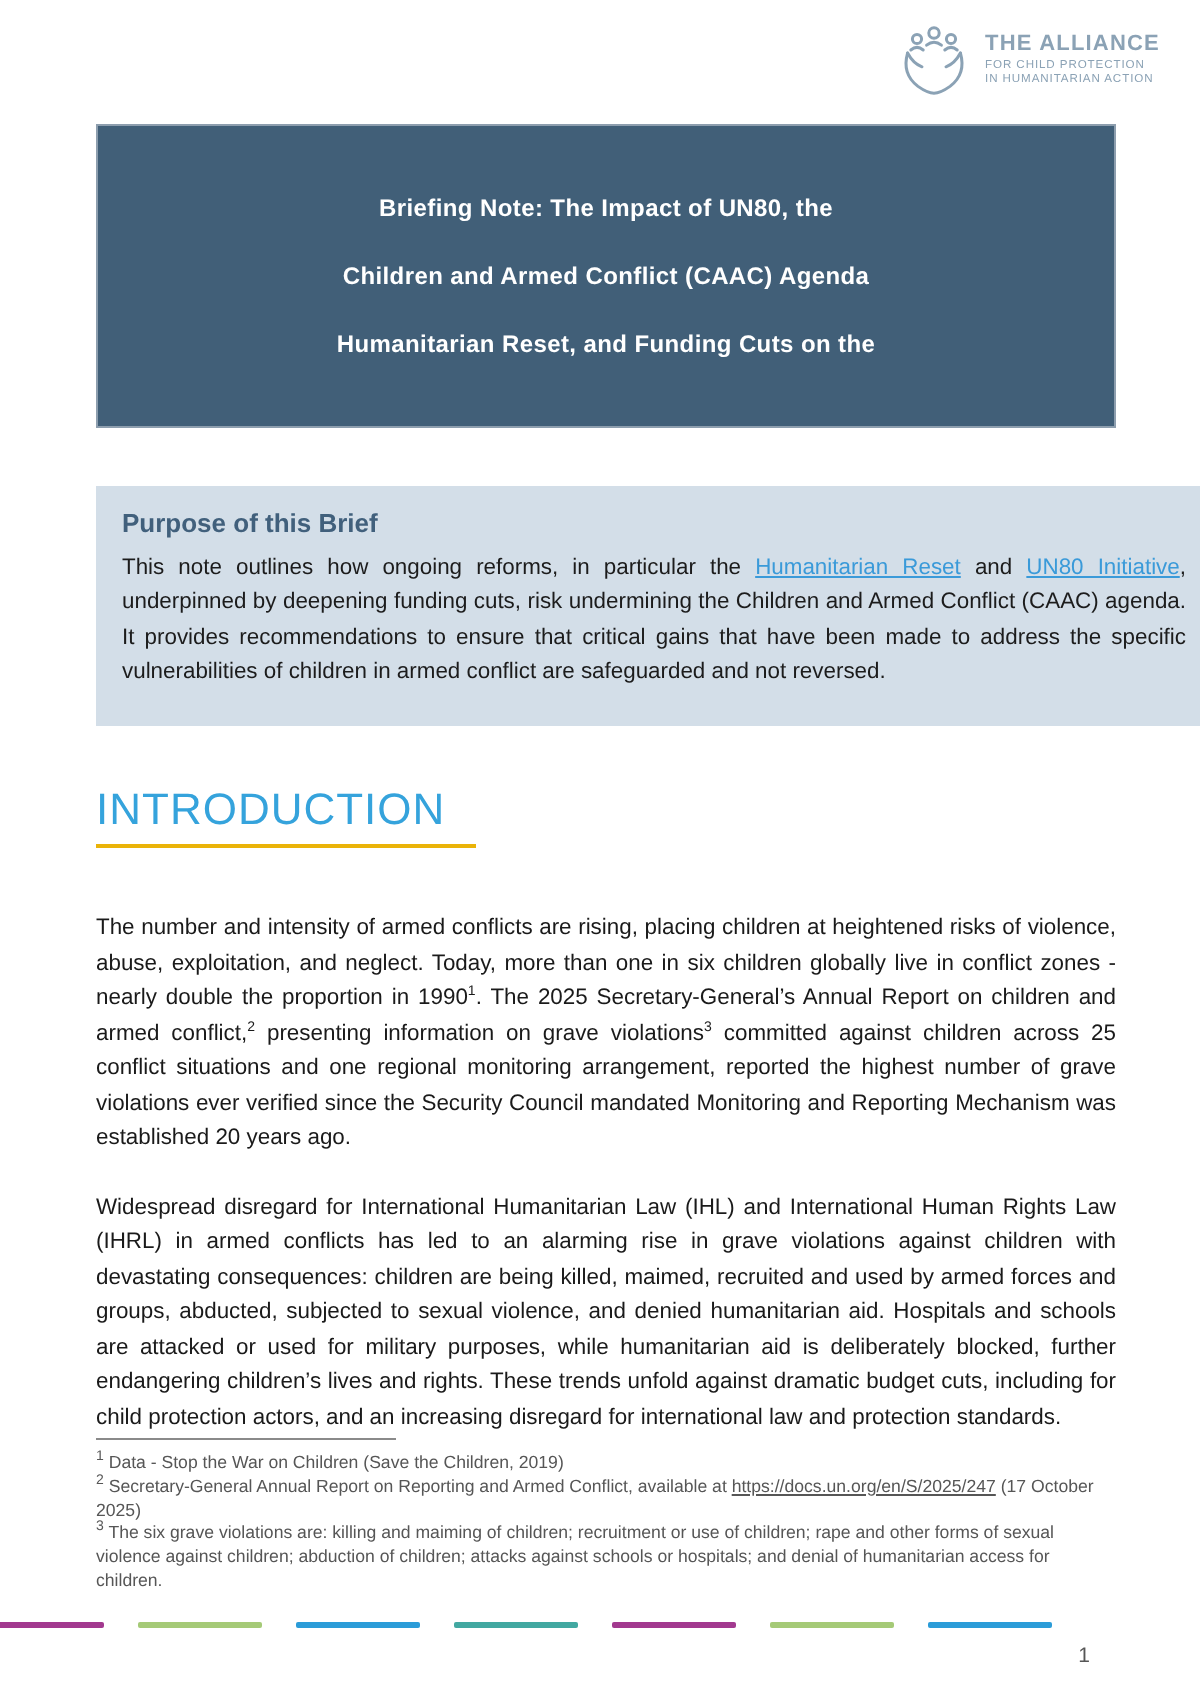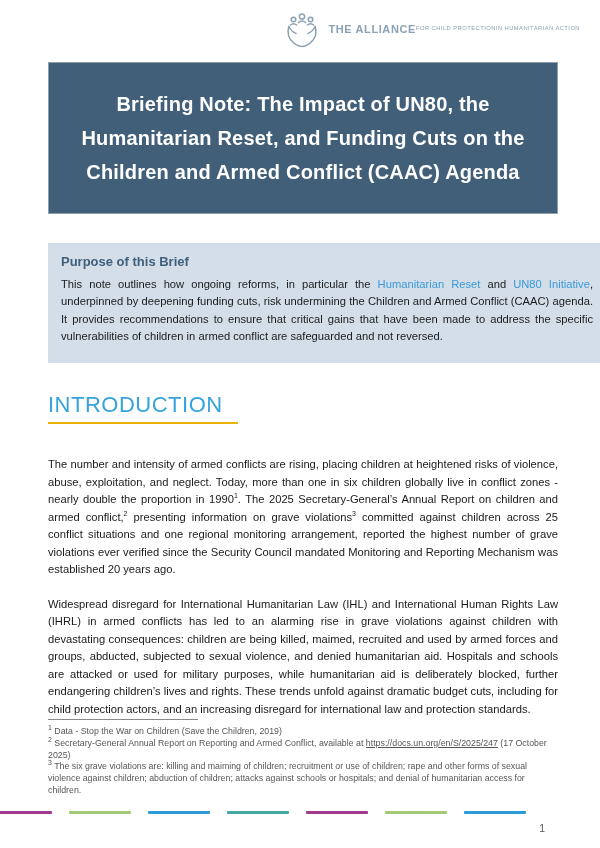--- a/index.html
+++ b/index.html
@@ -10,55 +10,55 @@
     font-family:"Liberation Sans", sans-serif;
     overflow:hidden;
     margin:0 auto;
   }
   
   .logo{
     position:absolute; top:10px; right:20px;
     display:flex; align-items:center; gap:6px;
   }
   .logo-icon{width:40px;height:40px;flex:0 0 auto;}
-  .logo-text{display:flex;flex-direction:row;line-height:1.05;}
+  .logo-text{display:flex;flex-direction:column;line-height:1.05;}
   .logo-title{font-size:11px;font-weight:bold;letter-spacing:.6px;color:#8ba2b5;}
   .logo-sub{font-size:5.8px;letter-spacing:.45px;color:#8ba2b5;margin-top:1px;}
   
   .title-banner{
     position:absolute; left:48px; top:62px;
     width:510px; height:152px;
     background:#415f78;
     border:1px solid #8d9eae;
     box-sizing:border-box;
     display:flex; flex-direction:column; justify-content:center; align-items:center;
     text-align:center;
   }
   .title-line{
     color:#ffffff; font-weight:bold;
-    font-size:20px; line-height:34px;
+    font-size:12px; line-height:34px;
     letter-spacing:.2px;
   }
   
   .purpose-box{
     position:absolute; left:48px; top:243px;
     width:558px; height:120px;
     background:#d3dee8;
     box-sizing:border-box;
     padding:11px 13px;
   }
   .purpose-heading{
     font-size:13px; font-weight:bold; color:#41607c;
     margin:0 0 7px 0;
   }
   .purpose-text{
     font-size:11.2px; line-height:17.3px; color:#1c1c1c;
     text-align:justify; margin:0;
   }
-  .link{ cursor:pointer; }
+  .link{ text-decoration:underline; cursor:pointer; }
   
   .intro-heading{
     position:absolute; left:48px; top:392px;
     width:190px;
     font-size:22px; font-weight:400; color:#35a3dc;
     letter-spacing:.5px;
     padding-bottom:4px;
     border-bottom:2px solid #eab308;
     margin:0;
   }
@@ -117,22 +117,22 @@
     </span>
     <span class="logo-text">
       <span class="logo-title">THE ALLIANCE</span>
       <span class="logo-sub">FOR CHILD PROTECTION</span>
       <span class="logo-sub">IN HUMANITARIAN ACTION</span>
     </span>
   </div>
 
   <div class="title-banner" style="background: rgb(65, 95, 120);">
     <div class="title-line" style="color: rgb(255, 255, 255);">Briefing Note: The Impact of UN80, the</div>
+    <div class="title-line" style="color: rgb(255, 255, 255);">Children and Armed Conflict (CAAC) Agenda</div>
     <div class="title-line" style="color: rgb(255, 255, 255);">Humanitarian Reset, and Funding Cuts on the</div>
-    <div class="title-line" style="color: rgb(255, 255, 255);">Children and Armed Conflict (CAAC) Agenda</div>
   </div>
 
   <div class="purpose-box" style="background: rgb(211, 222, 232);">
     <h2 class="purpose-heading" style="color: rgb(65, 96, 124);">Purpose of this Brief</h2>
     <p class="purpose-text"><span>This note outlines how ongoing reforms, in particular the </span><a class="link" style="color: rgb(58, 154, 217);">Humanitarian Reset</a><span> and </span><a class="link" style="color: rgb(58, 154, 217);">UN80 Initiative</a><span>, underpinned by deepening funding cuts, risk undermining the Children and Armed Conflict (CAAC) agenda. It provides recommendations to ensure that critical gains that have been made to address the specific vulnerabilities of children in armed conflict are safeguarded and not reversed.</span></p>
   </div>
 
   <h1 class="intro-heading" style="color: rgb(53, 163, 220);">INTRODUCTION</h1>
 
   <div class="body-copy">

